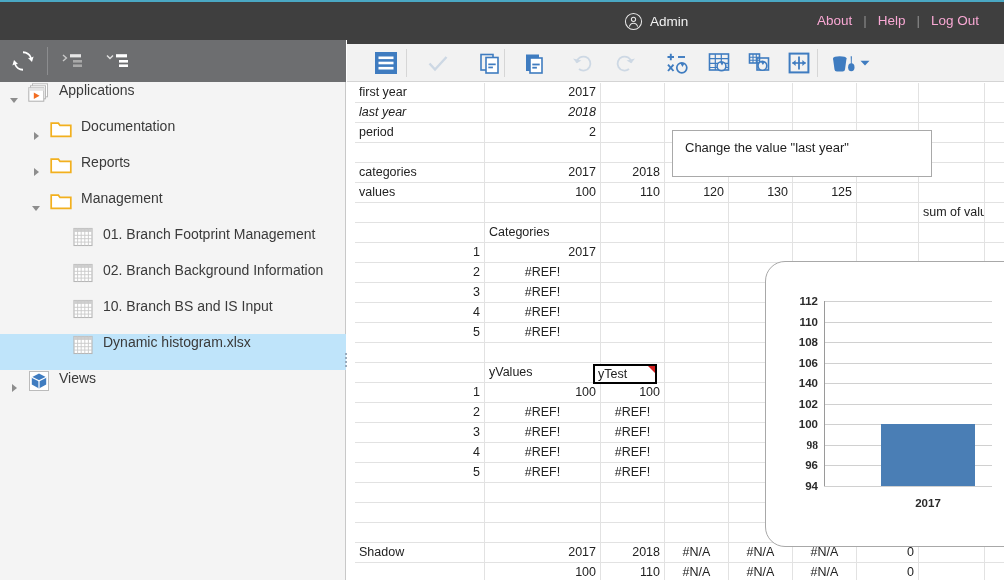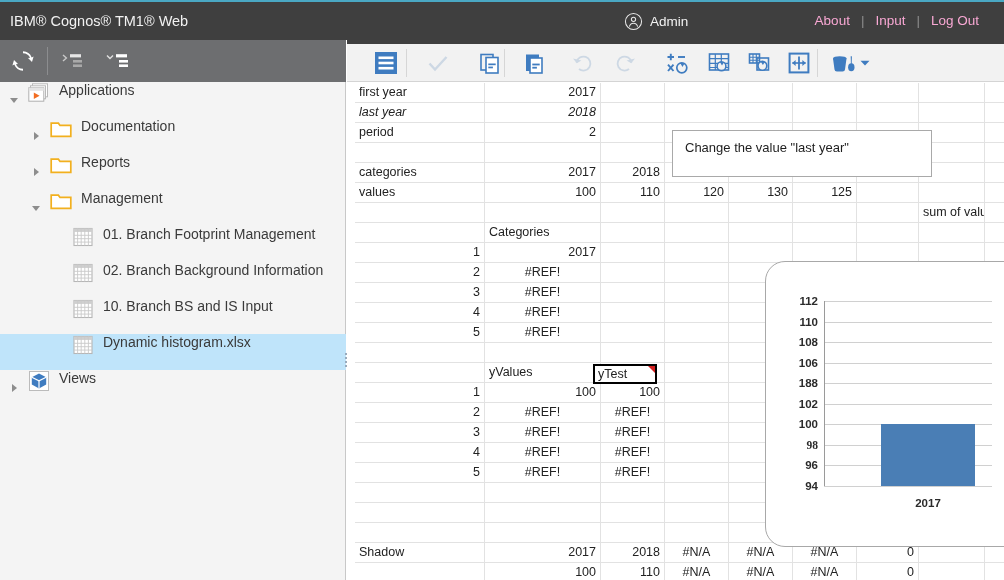--- a/index.html
+++ b/index.html
@@ -141,35 +141,34 @@
     position: absolute; font-size: 11.5px; font-weight: bold; color: #2b2b2b;
     text-align: center;
   }
 </style>
 </head>
 <body>
 
 <div id="app">
 
   <div class="topbar">
-    <div class="topbar-title">IBM® Cognos® TM1® Web</div>
 
     <div class="user-block">
       <svg class="user-icon" viewBox="0 0 24 24">
         <circle cx="12" cy="12" r="10.2" fill="none" stroke="#e8e8e8" stroke-width="1.3"></circle>
         <circle cx="12" cy="9.3" r="2.7" fill="none" stroke="#e8e8e8" stroke-width="1.3"></circle>
         <path d="M6.8 18.4c0.6-2.8 2.7-4.3 5.2-4.3s4.6 1.5 5.2 4.3" fill="none" stroke="#e8e8e8" stroke-width="1.3"></path>
       </svg>
       <span class="user-name">Admin</span>
     </div>
 
     <div class="top-links">
       <a href="#">About</a>
       <span class="top-sep">|</span>
-      <a href="#">Input</a>
+      <a href="#">Help</a>
       <span class="top-sep">|</span>
       <a href="#">Log Out</a>
     </div>
   </div>
 
   <div class="sidebar">
 
     <div class="side-toolbar">
       <div class="side-tb-btn" style="left:0px;">
         <svg width="24" height="24" viewBox="0 0 24 24">
@@ -736,21 +735,21 @@
           <div class="chart-plot" style="left: 58px; top: 39px; width: 168px; height: 185px;">
             <div class="gridline" style="top: 0px; width: 168px;"></div>
             <div class="ytick" style="top: -6px; right: 174px; width: 30px;">112</div>
             <div class="gridline" style="top: 21px; width: 168px;"></div>
             <div class="ytick" style="top: 15px; right: 174px; width: 30px;">110</div>
             <div class="gridline" style="top: 41px; width: 168px;"></div>
             <div class="ytick" style="top: 35px; right: 174px; width: 30px;">108</div>
             <div class="gridline" style="top: 62px; width: 168px;"></div>
             <div class="ytick" style="top: 56px; right: 174px; width: 30px;">106</div>
             <div class="gridline" style="top: 82px; width: 168px;"></div>
-            <div class="ytick" style="top: 76px; right: 174px; width: 30px;">188</div>
+            <div class="ytick" style="top: 76px; right: 174px; width: 30px;">140</div>
             <div class="gridline" style="top: 103px; width: 168px;"></div>
             <div class="ytick" style="top: 97px; right: 174px; width: 30px;">102</div>
             <div class="gridline" style="top: 123px; width: 168px;"></div>
             <div class="ytick" style="top: 117px; right: 174px; width: 30px;">100</div>
             <div class="gridline" style="top: 144px; width: 168px;"></div>
             <div class="ytick" style="top: 138px; right: 174px; width: 30px; font-family: Liberation Serif, serif;">98</div>
             <div class="gridline" style="top: 164px; width: 168px;"></div>
             <div class="ytick" style="top: 158px; right: 174px; width: 30px;">96</div>
             <div class="gridline" style="top: 185px; width: 168px;"></div>
             <div class="ytick" style="top: 179px; right: 174px; width: 30px;">94</div>

